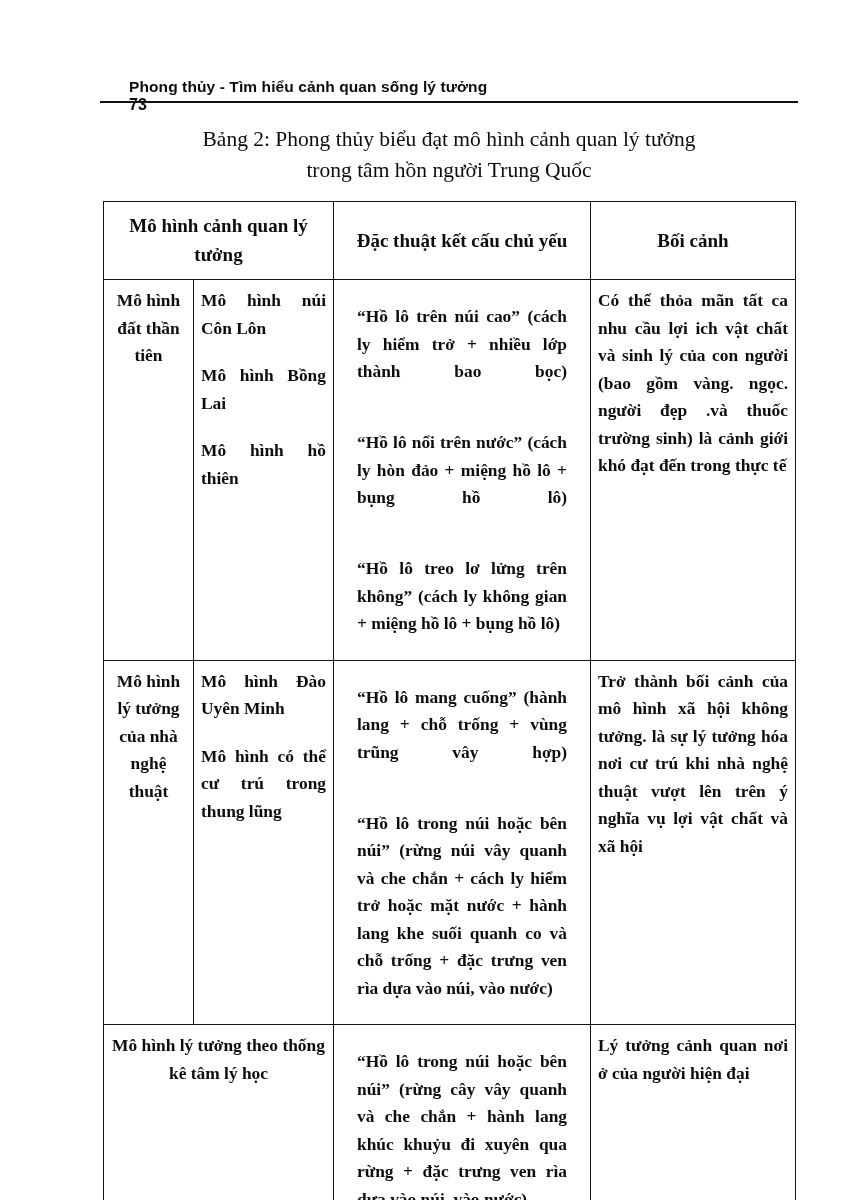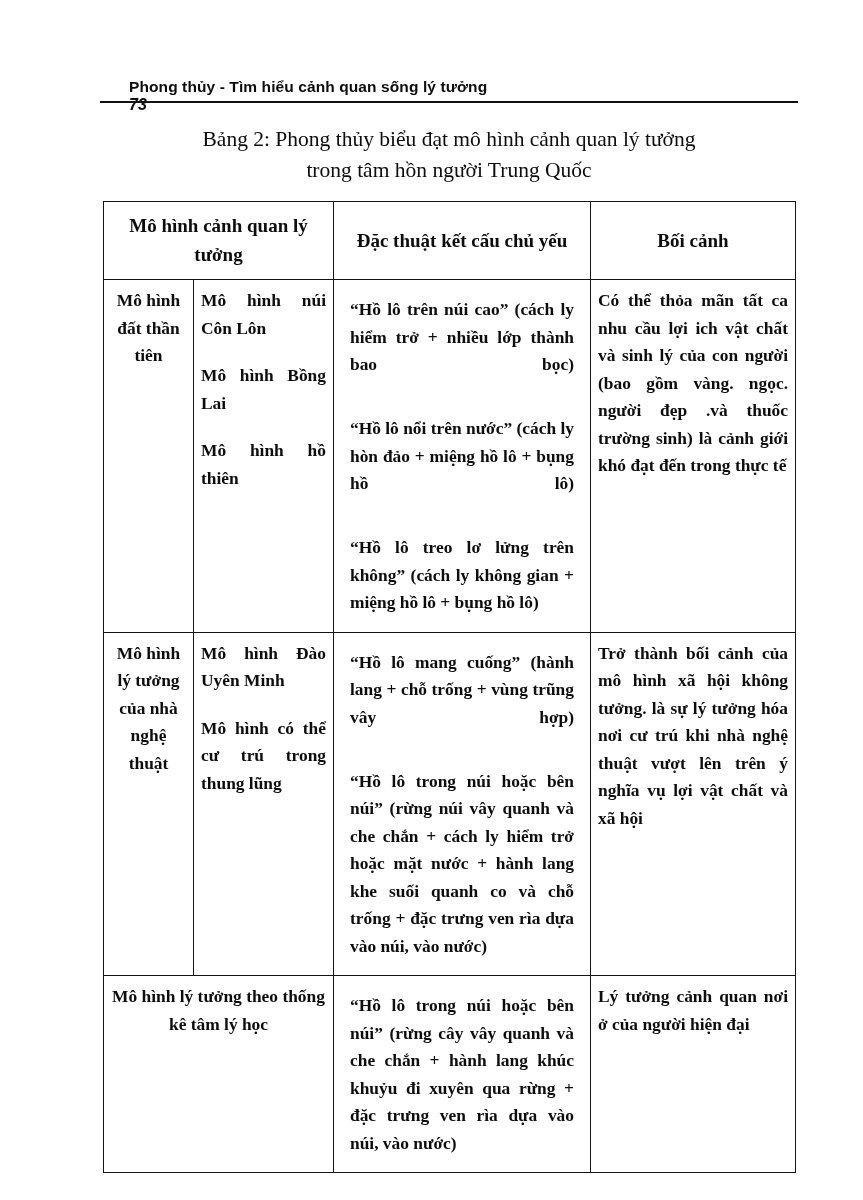--- a/index.html
+++ b/index.html
@@ -35,21 +35,20 @@
     font-size: 15.5px;
     letter-spacing: 0.1px;
     flex-direction: column;
   }
   .running-head .rh-title {
     white-space: nowrap;
   }
   .running-head .rh-page {
     margin-left: 26px;
     font-size: 16px;
-    font-style: italic;
   }
   .head-rule {
     position: absolute;
     left: 100px;
     top: 101px;
     width: 698px;
     height: 2.4px;
     background: #111;
   }
 
@@ -122,21 +121,21 @@
     margin-bottom: 20px;
     text-align: justify;
     text-justify: inter-word;
   }
   td.sub .blk:last-child { margin-bottom: 0; }
 
   td.feature .para,
   td.context .para {
     text-align: justify;
     text-justify: inter-word;
-    margin: 9px;
+    margin: 16px;
   }
   td.feature .para:after,
   td.context .para:after {
     content: "";
     display: inline-block;
     width: 100%;
   }
   td.feature .para.last:after,
   td.context .para.last:after {
     content: none;

